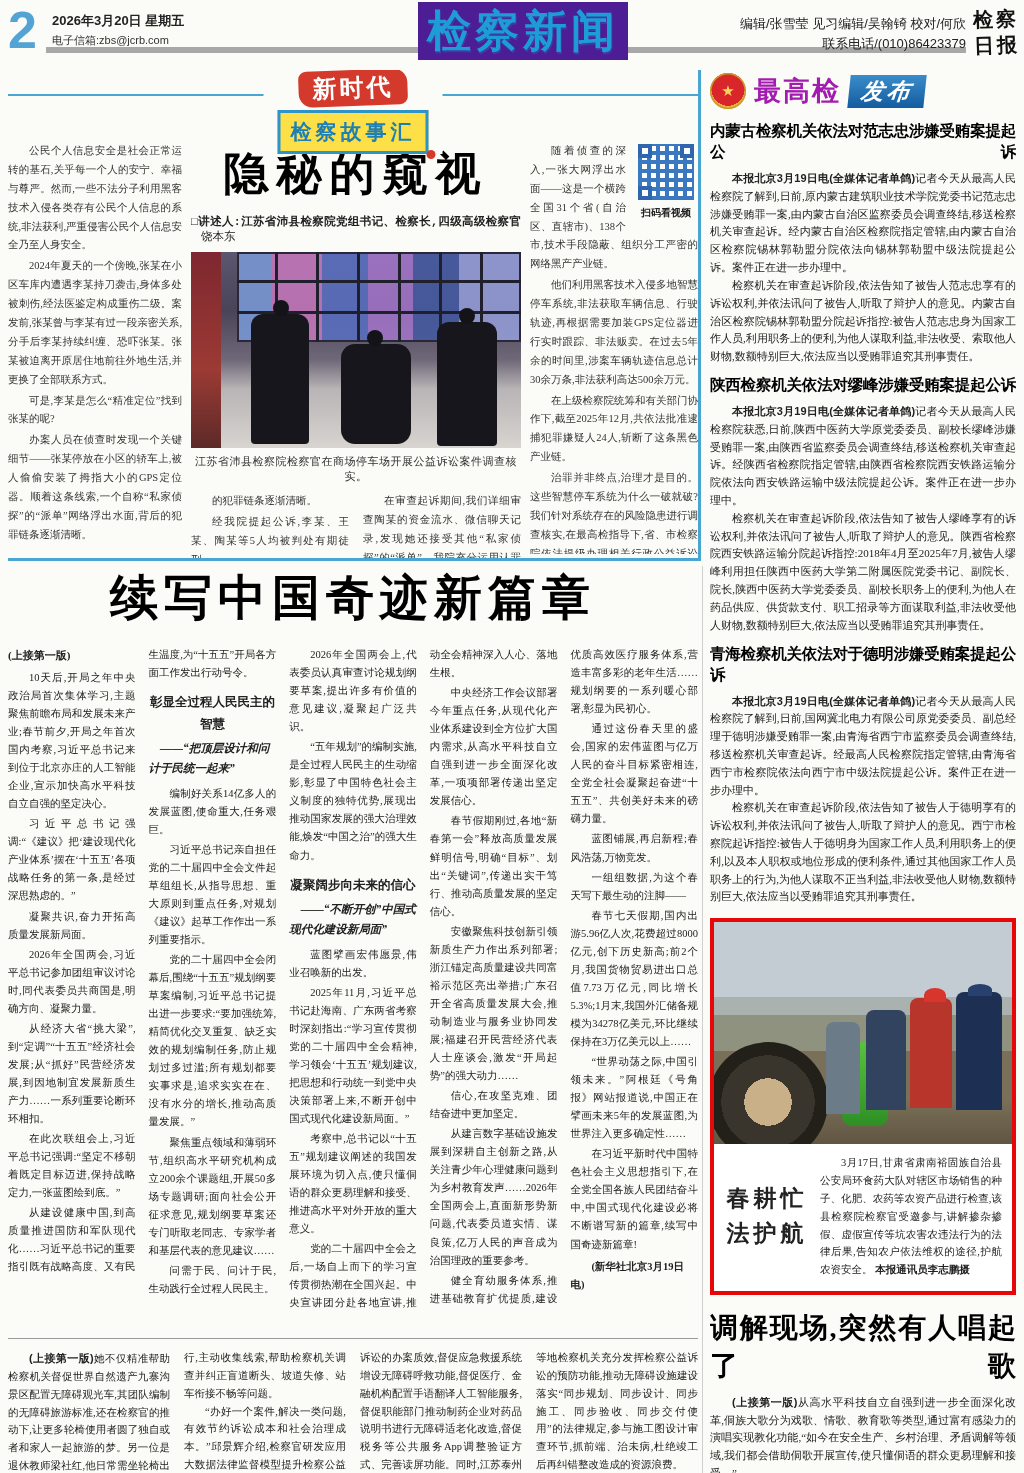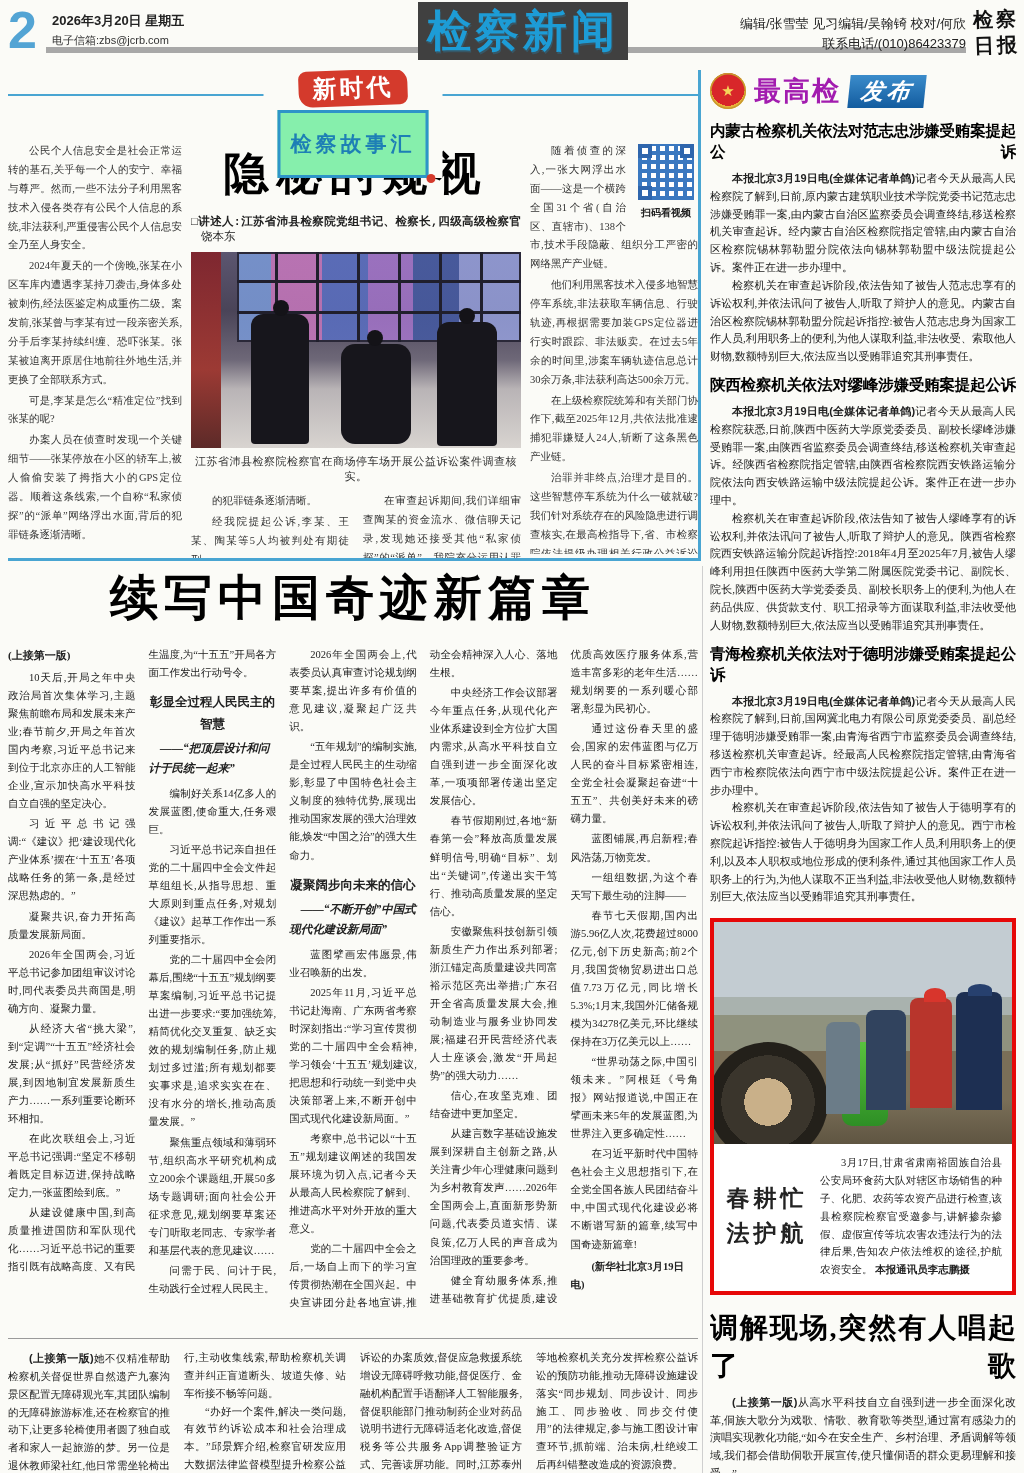--- a/index.html
+++ b/index.html
@@ -7,38 +7,38 @@
         font-family:"Liberation Serif","DejaVu Serif",serif;color:#1a1a1a;overflow:hidden;}
   [data-bind-list] p{margin:0 0 2px;text-indent:2em;text-align:justify;}
   
   .hdr{position:absolute;left:0;top:0;width:1024px;height:64px;}
   .hdr-bar{position:absolute;left:46px;top:47px;width:920px;height:6px;background:#a8a8a8;}
   .pageno{position:absolute;left:8px;top:4px;font-family:"Liberation Sans",sans-serif;
           font-size:52px;font-weight:bold;color:#53a4d4;line-height:1;}
   .dateblk{position:absolute;left:52px;top:12px;font-family:"Liberation Sans",sans-serif;}
   .dateblk .d1{font-size:13px;font-weight:bold;color:#222;}
   .dateblk .d2{font-size:11px;color:#333;margin-top:3px;}
-  .section-title{position:absolute;left:418px;top:2px;width:210px;text-align:center;background:#404040;
+  .section-title{position:absolute;left:418px;top:2px;width:210px;text-align:center;background:#4c1d95;
           font-family:"Liberation Sans",sans-serif;font-size:44px;font-weight:900;color:#1d9cd6;
           letter-spacing:4px;line-height:58px;text-shadow:1px 2px 0 rgba(29,156,214,.25);}
   .edblk{position:absolute;right:58px;top:14px;text-align:right;font-family:"Liberation Sans",sans-serif;
          font-size:13px;color:#222;line-height:1.5;}
   .seal{position:absolute;right:6px;top:6px;width:46px;height:52px;display:grid;
         grid-template-columns:1fr 1fr;font-weight:900;font-size:20px;line-height:26px;
         text-align:center;color:#111;transform:rotate(-2deg);}
   
   .feature{position:absolute;left:8px;top:70px;width:690px;height:488px;
            border-right:3px solid #49a5d2;border-bottom:3px solid #49a5d2;overflow:hidden;}
   .feature::before{content:"";position:absolute;left:0;top:24px;width:100%;height:2px;background:#49a5d2;}
   .badge{position:absolute;left:50%;transform:translateX(-50%);top:0;text-align:center;background:#fbfbf7;
          padding:0 14px;z-index:2;}
   .badge-top{display:inline-block;background:#d43a2c;color:#fff;font-weight:900;font-size:24px;
          padding:2px 14px;border-radius:8px 14px 8px 14px;transform:rotate(-2deg);letter-spacing:3px;}
   .badge-bot{position:relative;margin-top:4px;display:inline-block;border:3px solid #2e94c8;color:#1d7fb5;
-         font-weight:900;font-size:21px;letter-spacing:4px;padding:17px 10px;background:#86efac;}
+         font-weight:900;font-size:21px;letter-spacing:4px;padding:5px 10px;background:#fde047;}
   .badge-bot::after{content:"";position:absolute;right:-10px;bottom:-8px;width:9px;height:9px;
          background:#d43a2c;border-radius:50%;}
   .f-cols{position:absolute;left:0;top:72px;width:690px;height:412px;display:flex;gap:9px;}
   .f-left{width:174px;font-size:10.5px;line-height:1.8;color:#333;overflow:hidden;}
   .f-right{width:168px;font-size:10.5px;line-height:1.8;color:#333;overflow:hidden;position:relative;}
   .f-center{width:330px;}
   .f-headline{margin-top:2px;text-align:center;font-size:45px;font-weight:900;letter-spacing:8px;color:#000;}
   .f-byline{margin-top:10px;font-size:11.5px;font-weight:bold;color:#222;text-align:justify;font-family:Liberation Mono, monospace;}
   .f-byline .nm{margin-left:10px;font-weight:normal;}
   .f-photo{margin-top:8px;width:330px;height:196px;position:relative;overflow:hidden;
@@ -213,21 +213,21 @@
           <p>2026年全国两会上,代表委员认真审查讨论规划纲要草案,提出许多有价值的意见建议,凝聚起广泛共识。</p>
           <p>“五年规划”的编制实施,是全过程人民民主的生动缩影,彰显了中国特色社会主义制度的独特优势,展现出推动国家发展的强大治理效能,焕发“中国之治”的强大生命力。</p>
         </div>
       <div class="sub-h">
         <span data-bind="main_article.subhead2">凝聚阔步向未来的信心</span>
         <span class="s2" data-bind="main_article.subhead2_sub">——“不断开创”中国式现代化建设新局面”</span>
       </div>
       <div data-bind-list="main_article.paras_c">
           <p>蓝图擘画宏伟愿景,伟业召唤新的出发。</p>
           <p>2025年11月,习近平总书记赴海南、广东两省考察时深刻指出:“学习宣传贯彻党的二十届四中全会精神,学习领会‘十五五’规划建议,把思想和行动统一到党中央决策部署上来,不断开创中国式现代化建设新局面。”</p>
-          <p>考察中,总书记以“十五五”规划建议阐述的我国发展环境为切入点,记者今天从最高人民检察院了解到、推进高水平对外开放的重大意义。</p>
+          <p>考察中,总书记以“十五五”规划建议阐述的我国发展环境为切入点,使只懂侗语的群众更易理解和接受、推进高水平对外开放的重大意义。</p>
           <p>党的二十届四中全会之后,一场自上而下的学习宣传贯彻热潮在全国兴起。中央宣讲团分赴各地宣讲,推动全会精神深入人心、落地生根。</p>
           <p>中央经济工作会议部署今年重点任务,从现代化产业体系建设到全方位扩大国内需求,从高水平科技自立自强到进一步全面深化改革,一项项部署传递出坚定发展信心。</p>
           <p>春节假期刚过,各地“新春第一会”释放高质量发展鲜明信号,明确“目标”、划出“关键词”,传递出实干笃行、推动高质量发展的坚定信心。</p>
           <p>安徽聚焦科技创新引领新质生产力作出系列部署;浙江锚定高质量建设共同富裕示范区亮出举措;广东召开全省高质量发展大会,推动制造业与服务业协同发展;福建召开民营经济代表人士座谈会,激发“开局起势”的强大动力……</p>
           <p>信心,在攻坚克难、团结奋进中更加坚定。</p>
           <p>从建言数字基础设施发展到深耕自主创新之路,从关注青少年心理健康问题到为乡村教育发声……2026年全国两会上,直面新形势新问题,代表委员道实情、谋良策,亿万人民的声音成为治国理政的重要参考。</p>
           <p>健全育幼服务体系,推进基础教育扩优提质,建设优质高效医疗服务体系,营造丰富多彩的老年生活……规划纲要的一系列暖心部署,彰显为民初心。</p>
           <p>通过这份春天里的盛会,国家的宏伟蓝图与亿万人民的奋斗目标紧密相连,全党全社会凝聚起奋进“十五五”、共创美好未来的磅礴力量。</p>
           <p>蓝图铺展,再启新程;春风浩荡,万物竞发。</p>
           <p>一组组数据,为这个春天写下最生动的注脚——</p>

